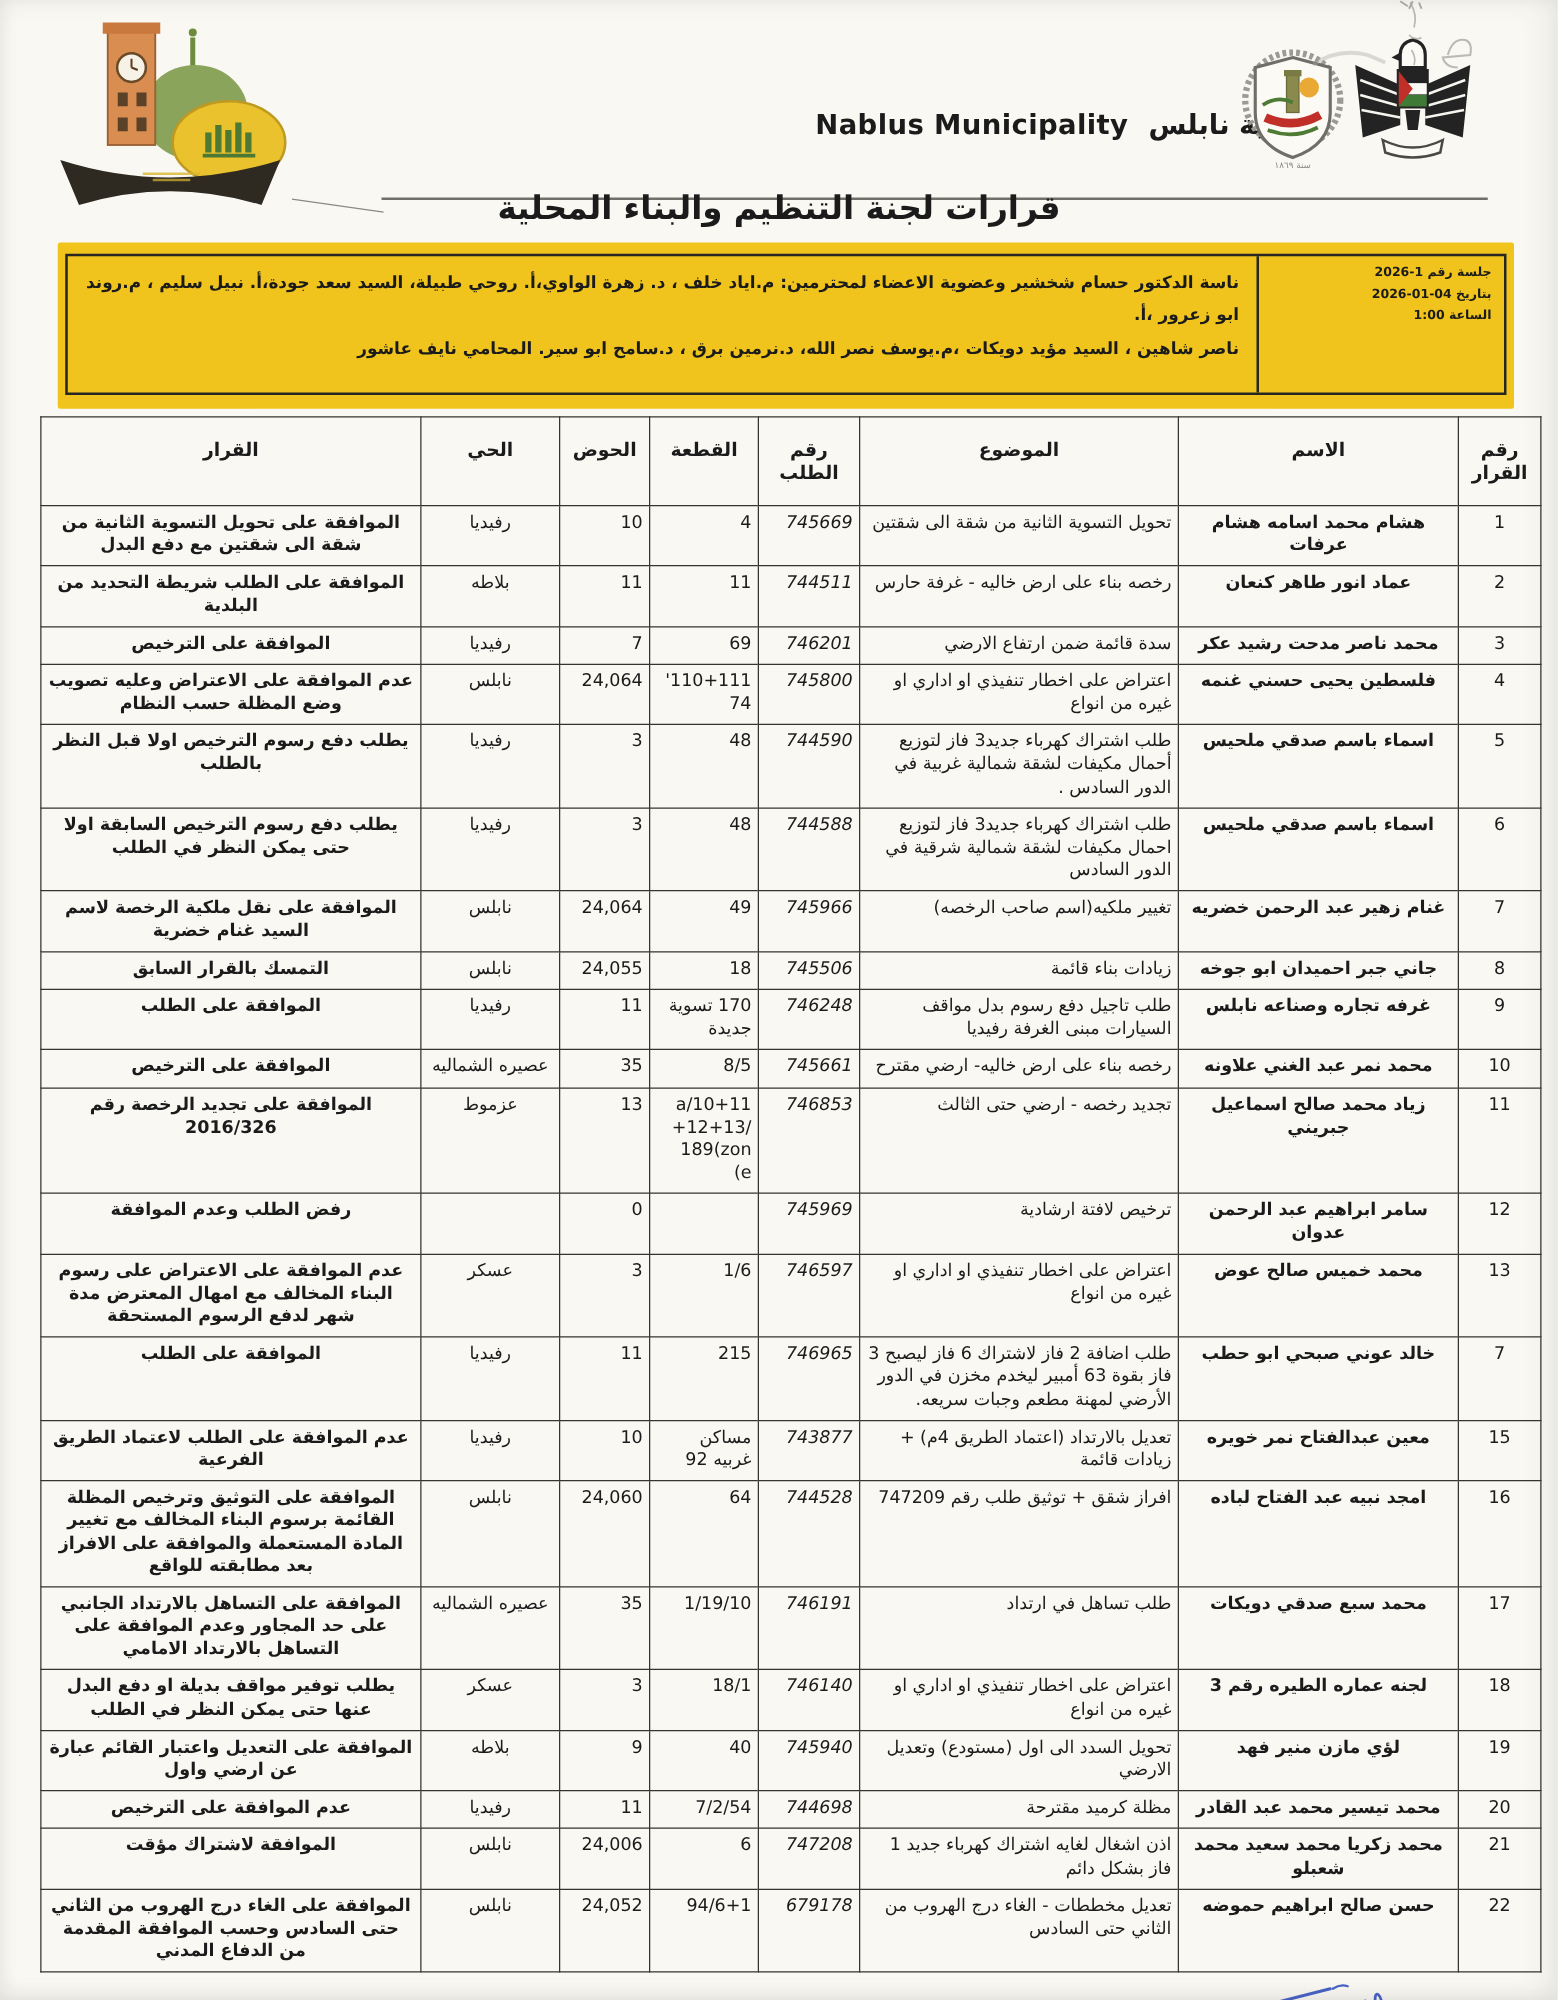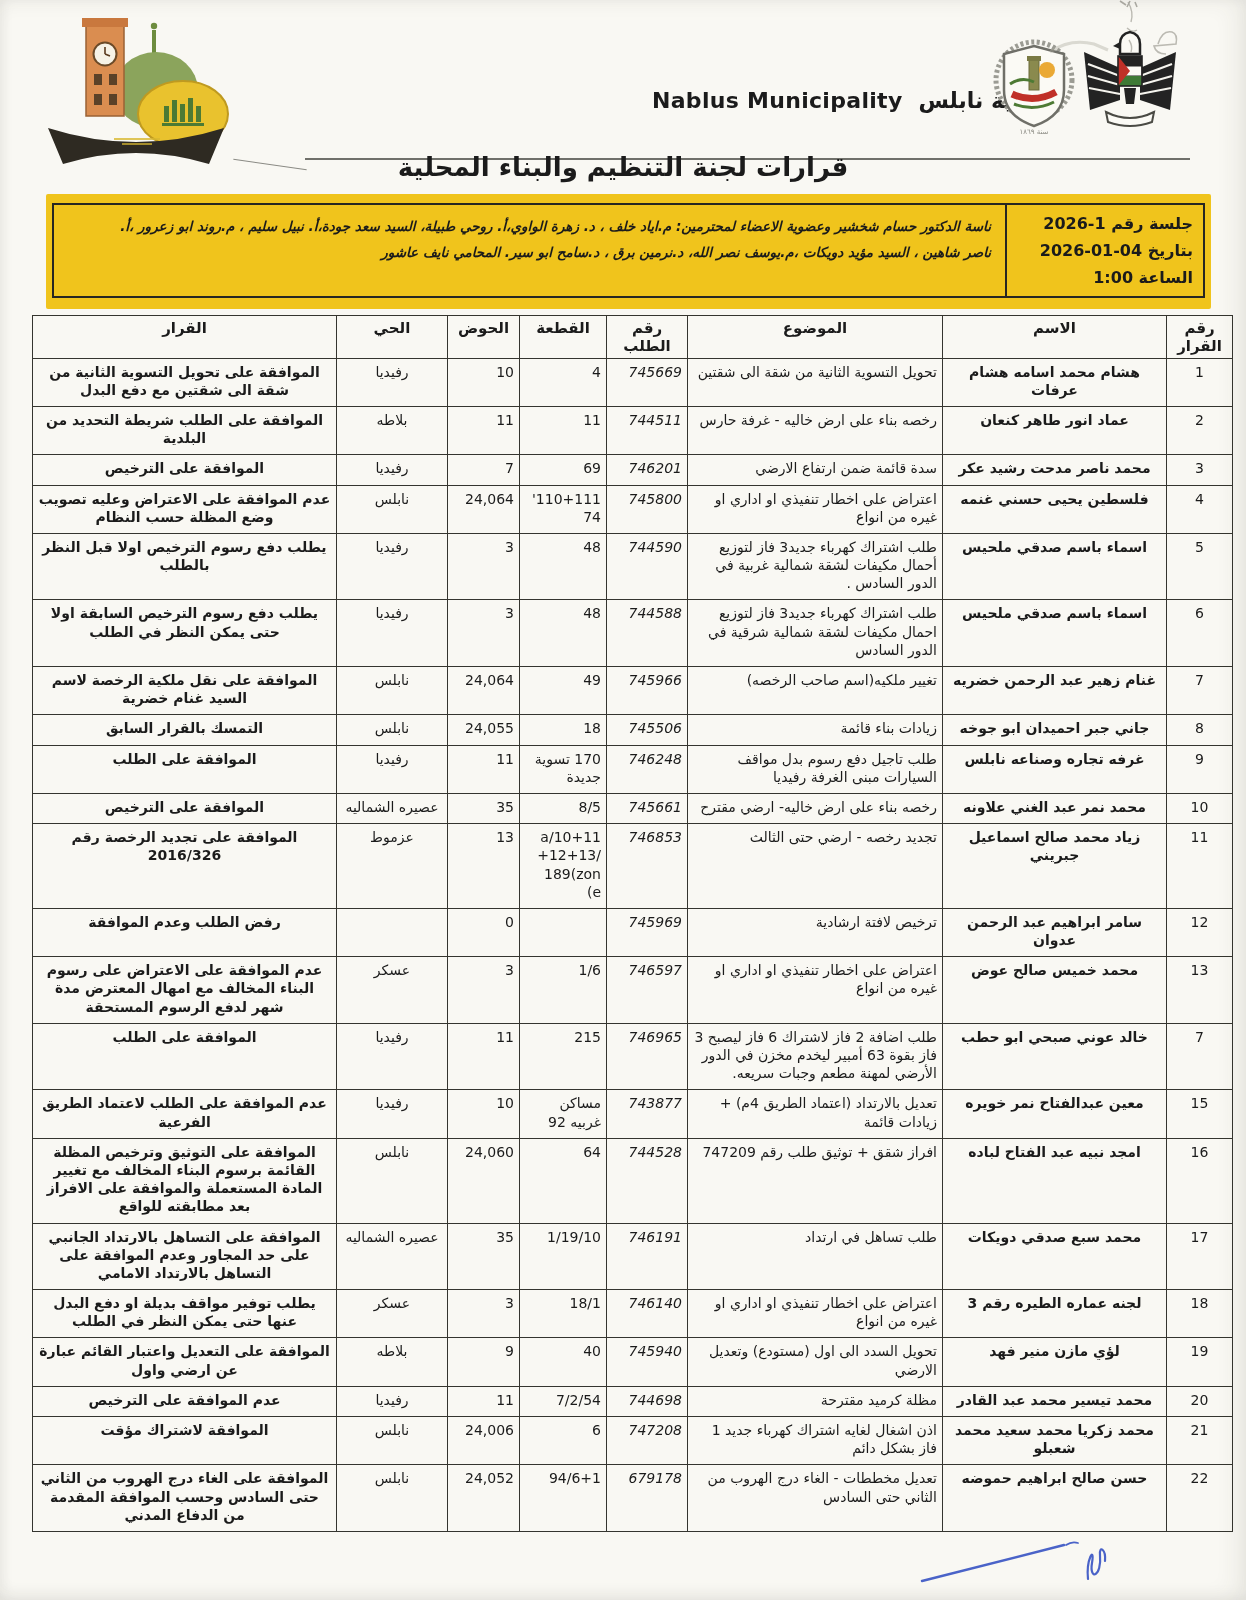--- a/index.html
+++ b/index.html
@@ -37,31 +37,31 @@
     margin:4px 0 12px; letter-spacing:.2px;
   }
   
   .session-box{
     margin-left:46px; margin-right:35px; background:#f0c41c;
     padding:9px 6px 11px; border-radius:2px;
   }
   .session-inner{ display:flex; border:2px solid #262622; }
   .session-meta{
     width:198px; flex:0 0 198px; border-left:2px solid #262622;
-    padding:5px 10px 4px; font-weight:bold; font-size:16px; line-height:1.7;
+    padding:5px 10px 4px; font-weight:bold; font-size:10px; line-height:1.7;
   }
   .session-meta div{ white-space:nowrap; }
-  .attendees{ flex:1; padding:8px 14px 22px; font-weight:bold; font-size:13.5px; line-height:1.95;font-style:italic; }
+  .attendees{ flex:1; padding:8px 14px 22px; font-weight:bold; font-size:13.5px; line-height:1.95; }
   
   table.decisions{
     border-collapse:collapse; table-layout:fixed; width:1200px;
     margin:6px 13px 0 33px;
   }
   .decisions th, .decisions td{ border:1.5px solid #35352f; vertical-align:top; }
-  .decisions th{ font-size:15px; font-weight:bold; padding:3px 4px; text-align:center; background:transparent; }
+  .decisions th{ font-size:15px; font-weight:bold; padding:17px 4px; text-align:center; background:transparent; }
   .decisions td{ font-size:14px; line-height:1.3; padding:4px 5px 7px; }
   .c-no{ text-align:center; }
   .c-name{ text-align:center; font-weight:bold; }
   .c-subject{ text-align:right; }
   .c-req{ text-align:right; padding-left:2px; unicode-bidi:plaintext;font-style:italic; }
   .c-parcel{ text-align:right; white-space:pre-line; unicode-bidi:plaintext; padding-left:3px; }
   .c-basin{ text-align:right; unicode-bidi:plaintext; padding-left:3px; }
   .c-district{ text-align:center; font-size:13px;margin-left:46px; }
   .c-decision{ text-align:center; font-weight:bold; }
   

